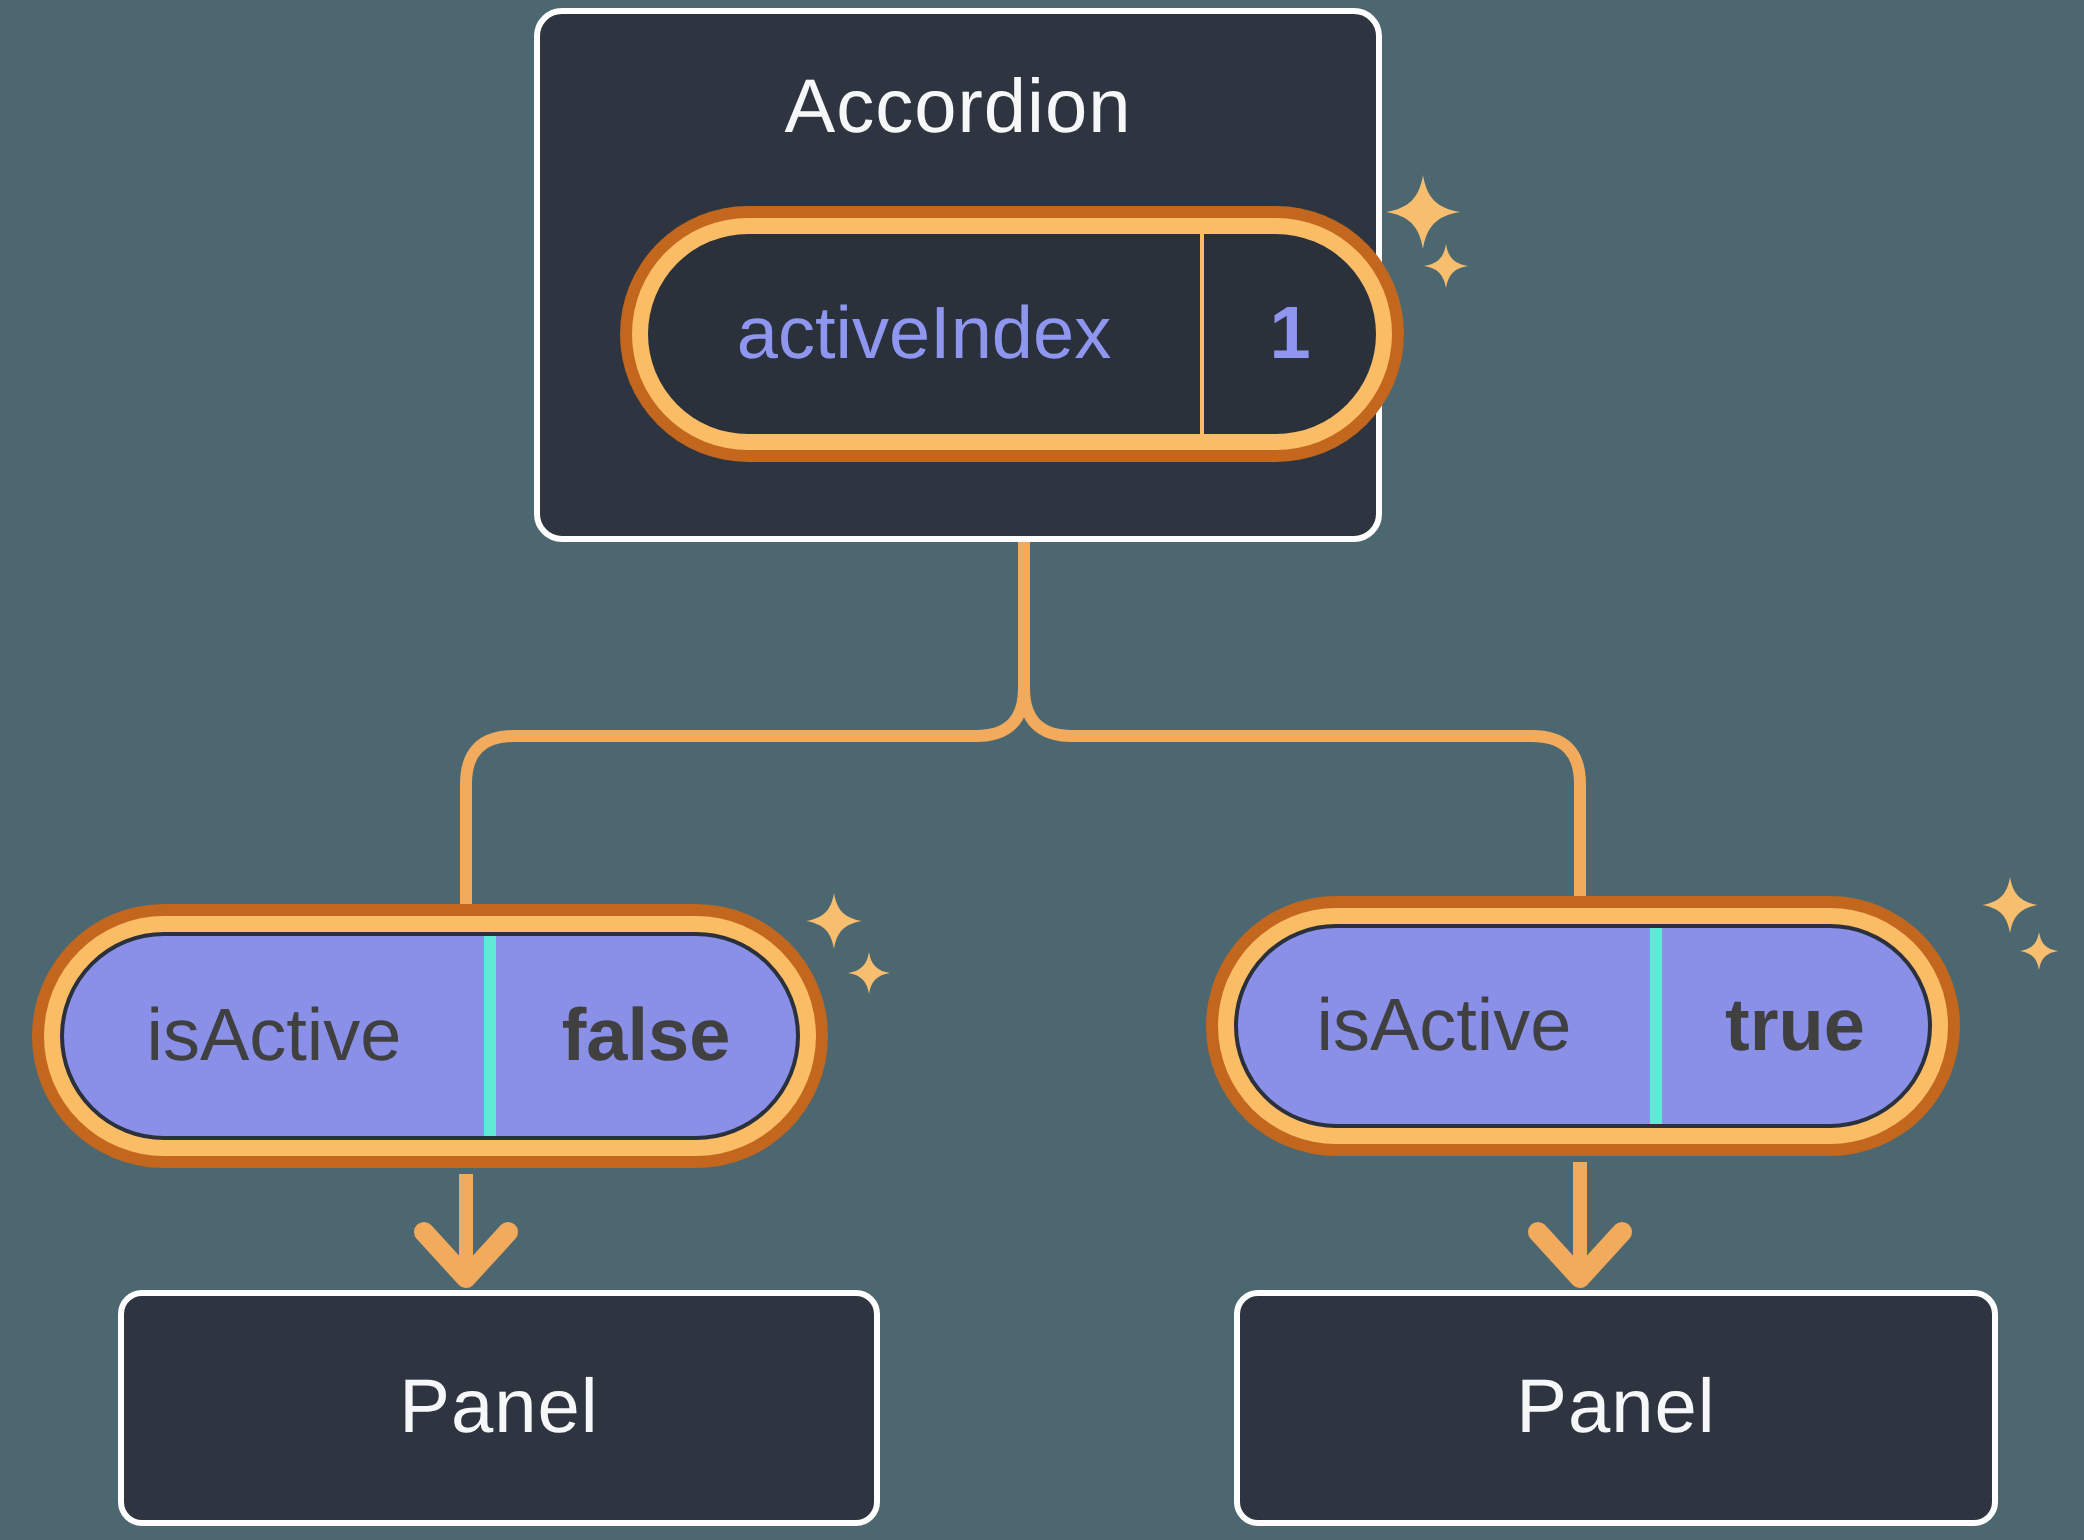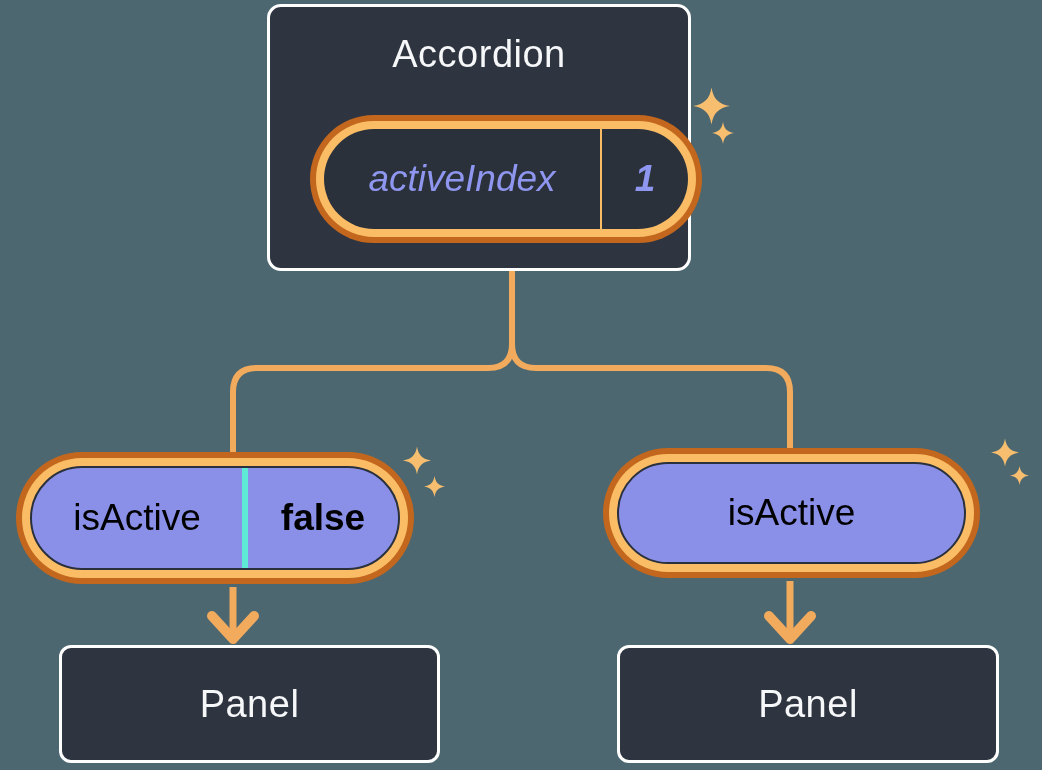--- a/index.html
+++ b/index.html
@@ -57,21 +57,21 @@
   .pill-inner.purple { background:#8A90E8; border:2px solid #2A303C; }
 
   .pill-cell {
     display:flex; align-items:center; justify-content:center;
     font-size:37px;
   }
   .cell-label { flex:1 1 auto; }
   .cell-value { flex:0 0 auto; font-weight:700; }
   .dark .cell-label, .dark .cell-value { color:#8E96F0; }
   .dark .cell-value  { border-left:2px solid #FABD66; }
-  .purple .cell-label, .purple .cell-value { color:#000000; }
+  .purple .cell-label, .purple .cell-value { color:#404040; }
   .purple .cell-value { border-left:6px solid #5eead4; }
 
   .icon { position:absolute; }
   svg { display:block; }
 </style>
 </head>
 <body>
 
 <div class="stage">
 
@@ -83,21 +83,21 @@
       <path d="M212 616 L233 639 L254 616" fill="none" stroke="#F2AA5D" stroke-width="10" stroke-linecap="round" stroke-linejoin="round"></path>
     </g>
     <g>
       <path d="M790 581 L790 636" fill="none" stroke="#F2AA5D" stroke-width="7"></path>
       <path d="M769 616 L790 639 L811 616" fill="none" stroke="#F2AA5D" stroke-width="10" stroke-linecap="round" stroke-linejoin="round"></path>
     </g>
   </svg>
 
   <div class="node" style="left:267px; top:4px; width:424px; height:267px;">
     <div class="node-title root-title">Accordion</div>
-    <div class="pill" style="left:40px; top:108px; width:392px; height:128px;font-style:italic;">
+    <div class="pill" style="left:40px; top:96px; width:392px; height:128px;">
       <div class="pill-mid">
           <div class="pill-inner dark">
         <div class="pill-cell cell-label">activeIndex</div>
         <div class="pill-cell cell-value" style="width:86px;">1</div>
       </div>
         </div>
     </div>
   </div>
 
   <svg class="icon" style="left:693px; top:86px;" width="37" height="40" viewBox="0 0 24 24">
@@ -119,20 +119,21 @@
     <path fill="#F6BE6E" d="M12 0 C13.2 7.4 16.6 10.8 24 12 C16.6 13.2 13.2 16.6 12 24 C10.8 16.6 7.4 13.2 0 12 C7.4 10.8 10.8 7.4 12 0 Z"></path>
   </svg>
   <svg class="icon" style="left:424px; top:476px;" width="21" height="21" viewBox="0 0 24 24">
     <path fill="#F6BE6E" d="M12 0 C13.2 7.4 16.6 10.8 24 12 C16.6 13.2 13.2 16.6 12 24 C10.8 16.6 7.4 13.2 0 12 C7.4 10.8 10.8 7.4 12 0 Z"></path>
   </svg>
 
   <div class="pill" style="left:603px; top:448px; width:377px; height:130px;">
     <div class="pill-mid">
         <div class="pill-inner purple">
       <div class="pill-cell cell-label">isActive</div>
+      <div class="pill-cell cell-value" style="width:133px;">true</div>
     </div>
       </div>
   </div>
   <svg class="icon" style="left:991px; top:437px;" width="28" height="31" viewBox="0 0 24 24">
     <path fill="#F6BE6E" d="M12 0 C13.2 7.4 16.6 10.8 24 12 C16.6 13.2 13.2 16.6 12 24 C10.8 16.6 7.4 13.2 0 12 C7.4 10.8 10.8 7.4 12 0 Z"></path>
   </svg>
   <svg class="icon" style="left:1010px; top:466px;" width="19" height="19" viewBox="0 0 24 24">
     <path fill="#F6BE6E" d="M12 0 C13.2 7.4 16.6 10.8 24 12 C16.6 13.2 13.2 16.6 12 24 C10.8 16.6 7.4 13.2 0 12 C7.4 10.8 10.8 7.4 12 0 Z"></path>
   </svg>
 

